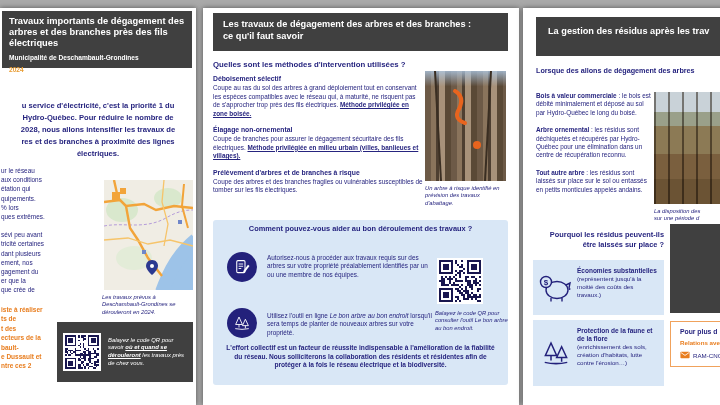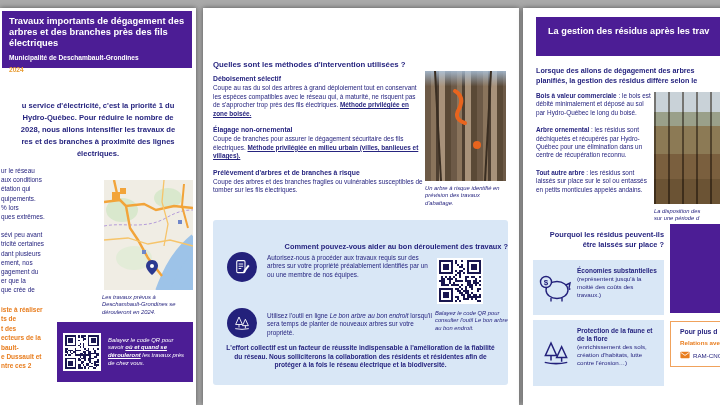--- a/index.html
+++ b/index.html
@@ -8,21 +8,21 @@
     background:#a9a9a9;
     font-family:"Liberation Sans", sans-serif;
     color:#26247f;
   }
   .page{position:absolute;top:8px;height:397px;background:#ffffff;
         box-shadow:0 0 5px rgba(0,0,0,.5);overflow:hidden;}
   #page1{left:0;width:196px;}
   #page2{left:203px;width:316px;}
   #page3{left:523px;width:300px;}
 
-  .navy-box{background:#4c1d95;color:#fff;}
+  .navy-box{background:#404040;color:#fff;}
   .b{font-weight:bold;}
   .i{font-style:italic;}
   .u{text-decoration:underline;}
 
   
   #p1-header{position:absolute;left:2px;top:3px;width:190px;height:57px;padding:5px 7px;box-sizing:border-box;}
   #p1-title{font-size:9.3px;line-height:11px;font-weight:bold;}
   #p1-muni{font-size:6.6px;font-weight:bold;margin-top:5px;}
   #p1-year{font-size:6.6px;font-weight:bold;margin-top:5px;color:#e89b30;}
   #p1-intro{position:absolute;left:-6px;top:92px;width:208px;text-align:center;
@@ -44,21 +44,21 @@
   .method{margin-bottom:8px;}
   .method .mt{font-size:6.8px;font-weight:bold;margin-bottom:2px;}
   .method .mb{font-size:6.4px;line-height:8.5px;}
   #p2-photo{position:absolute;left:222px;top:63px;width:81px;height:110px;overflow:hidden;
     background:
       linear-gradient(180deg, rgba(173,200,228,.8) 0%, rgba(173,200,228,0) 14%),
       repeating-linear-gradient(90deg,#6d5a47 0 6px,#8a745c 6px 11px,#4e3f31 11px 14px,#a8927a 14px 20px,#5a4936 20px 26px);
   }
   #p2-photocap{position:absolute;left:222px;top:177px;width:83px;font-size:5.8px;line-height:7.3px;font-style:italic;}
   #p2-bluebox{position:absolute;left:10px;top:212px;width:295px;height:165px;background:#d9e7f6;border-radius:3px;}
-  #p2-bb-title{text-align:right;font-size:7.4px;font-weight:bold;padding-top:22px;}
+  #p2-bb-title{text-align:center;font-size:7.4px;font-weight:bold;padding-top:4px;}
   .help-icon{position:absolute;width:30px;height:30px;border-radius:50%;background:#23217b;
              display:flex;align-items:center;justify-content:center;}
   #p2-help1-icon{left:14px;top:32px;}
   #p2-help2-icon{left:14px;top:88px;}
   .help-text{position:absolute;left:54px;width:168px;font-size:6.4px;line-height:8.4px;}
   #p2-help1-text{top:34px;}
   #p2-help2-text{top:92px;}
   #p2-qr{position:absolute;left:224px;top:38px;width:46px;height:46px;background:#fff;padding:2px;box-sizing:border-box;}
   #p2-qrcap{position:absolute;left:222px;top:90px;width:74px;font-size:5.8px;line-height:7.3px;font-style:italic;}
   #p2-footer{position:absolute;left:10px;top:124px;width:275px;text-align:center;
@@ -301,20 +301,23 @@
           <rect x="1" y="15" width="5" height="5" fill="#fff"></rect>
           <rect x="2" y="16" width="3" height="3" fill="#18164f"></rect>
         </svg></div>
     <div id="p1-qrtext">
       <span>Balayez le code QR pour savoir </span><span class="b u">où et quand se dérouleront</span><span> les travaux près de chez vous.</span>
     </div>
   </div>
 </div>
 
 <div class="page" id="page2">
+  <div class="navy-box" id="p2-header">
+    <div id="p2-title">Les travaux de dégagement des arbres et des branches : ce qu'il faut savoir</div>
+  </div>
 
   <div id="p2-q">Quelles sont les méthodes d'intervention utilisées ?</div>
 
   <div id="p2-methods">
     <div class="method">
       <div class="mt">Déboisement sélectif</div>
       <div class="mb"><span>Coupe au ras du sol des arbres à grand déploiement tout en conservant les espèces compatibles avec le réseau qui, à maturité, ne risquent pas de s'approcher trop près des fils électriques. </span><span class="b u">Méthode privilégiée en zone boisée.</span></div>
     </div>
     <div class="method">
       <div class="mt">Élagage non-ornemental</div>
@@ -500,21 +503,20 @@
   </div>
 </div>
 
 <div class="page" id="page3">
   <div class="navy-box" id="p3-header">
     <div id="p3-title">La gestion des résidus après les trav</div>
   </div>
 
   <div id="p3-intro">
       <div>Lorsque des allons de dégagement des arbres</div>
-      <div>planifiés, la gestion des résidus diffère selon le</div>
     </div>
 
   <div id="p3-residues">
     <div class="res">
       <span class="b">Bois à valeur commerciale</span><span> : le bois est débité minimalement et déposé au sol par Hydro-Québec le long du boisé.</span>
     </div>
     <div class="res">
       <span class="b">Arbre ornemental</span><span> : les résidus sont déchiquetés et récupérés par Hydro-Québec pour une élimination dans un centre de récupération reconnu.</span>
     </div>
     <div class="res">

